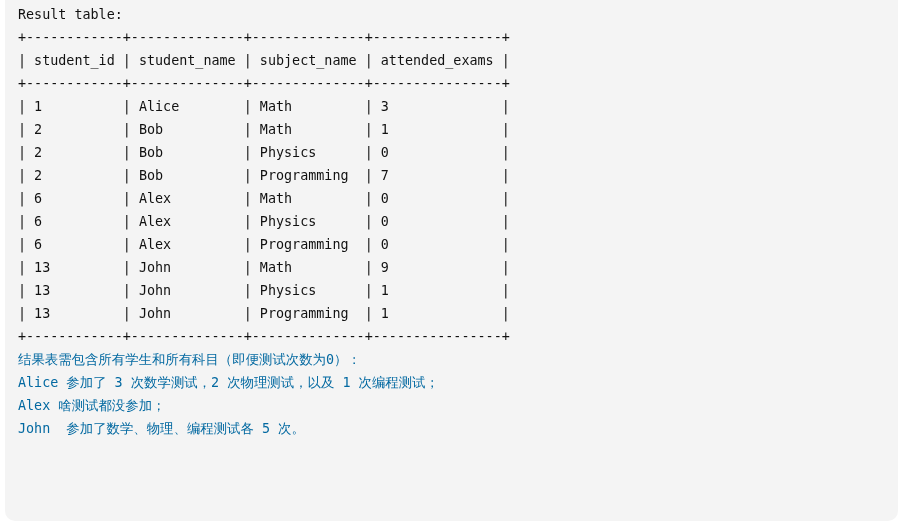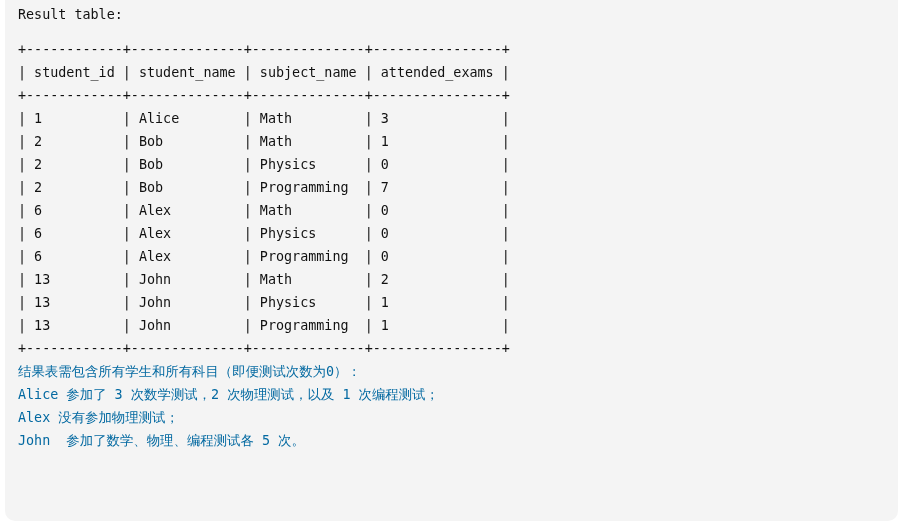--- a/index.html
+++ b/index.html
@@ -35,21 +35,21 @@
   .mono-line {
     font-family: "DejaVu Sans Mono", "Liberation Mono", monospace;
     font-size: 13.4px;
     line-height: 23px;
     color: #111111;
     white-space: pre;
     letter-spacing: 0px;
     -webkit-font-smoothing: none;
   }
   #result-label {
-    margin-bottom: 12px;
+    margin-bottom: 0px;
   }
   .table-block {
     margin: 0;
     padding: 0;
   }
   .note-block {
     margin: 0;
     padding: 0;
   }
   .note-line {
@@ -73,28 +73,28 @@
       <div class="mono-line">| student_id | student_name | subject_name | attended_exams |</div>
       <div class="mono-line">+------------+--------------+--------------+----------------+</div>
 
       <div class="mono-line">| 1          | Alice        | Math         | 3              |</div>
       <div class="mono-line">| 2          | Bob          | Math         | 1              |</div>
       <div class="mono-line">| 2          | Bob          | Physics      | 0              |</div>
       <div class="mono-line">| 2          | Bob          | Programming  | 7              |</div>
       <div class="mono-line">| 6          | Alex         | Math         | 0              |</div>
       <div class="mono-line">| 6          | Alex         | Physics      | 0              |</div>
       <div class="mono-line">| 6          | Alex         | Programming  | 0              |</div>
-      <div class="mono-line">| 13         | John         | Math         | 2              |</div>
+      <div class="mono-line">| 13         | John         | Math         | 9              |</div>
       <div class="mono-line">| 13         | John         | Physics      | 1              |</div>
       <div class="mono-line">| 13         | John         | Programming  | 1              |</div>
 
       <div class="mono-line">+------------+--------------+--------------+----------------+</div>
     </div>
 
     <div class="note-block">
       <div class="note-line">结果表需包含所有学生和所有科目（即便测试次数为0）：</div>
       <div class="note-line">Alice 参加了 3 次数学测试，2 次物理测试，以及 1 次编程测试；</div>
-      <div class="note-line">Alex 没有参加物理测试；</div>
+      <div class="note-line">Alex 啥测试都没参加；</div>
       <div class="note-line">John  参加了数学、物理、编程测试各 5 次。</div>
     </div>
 
   </div>
 </div>
 
 </body></html>

